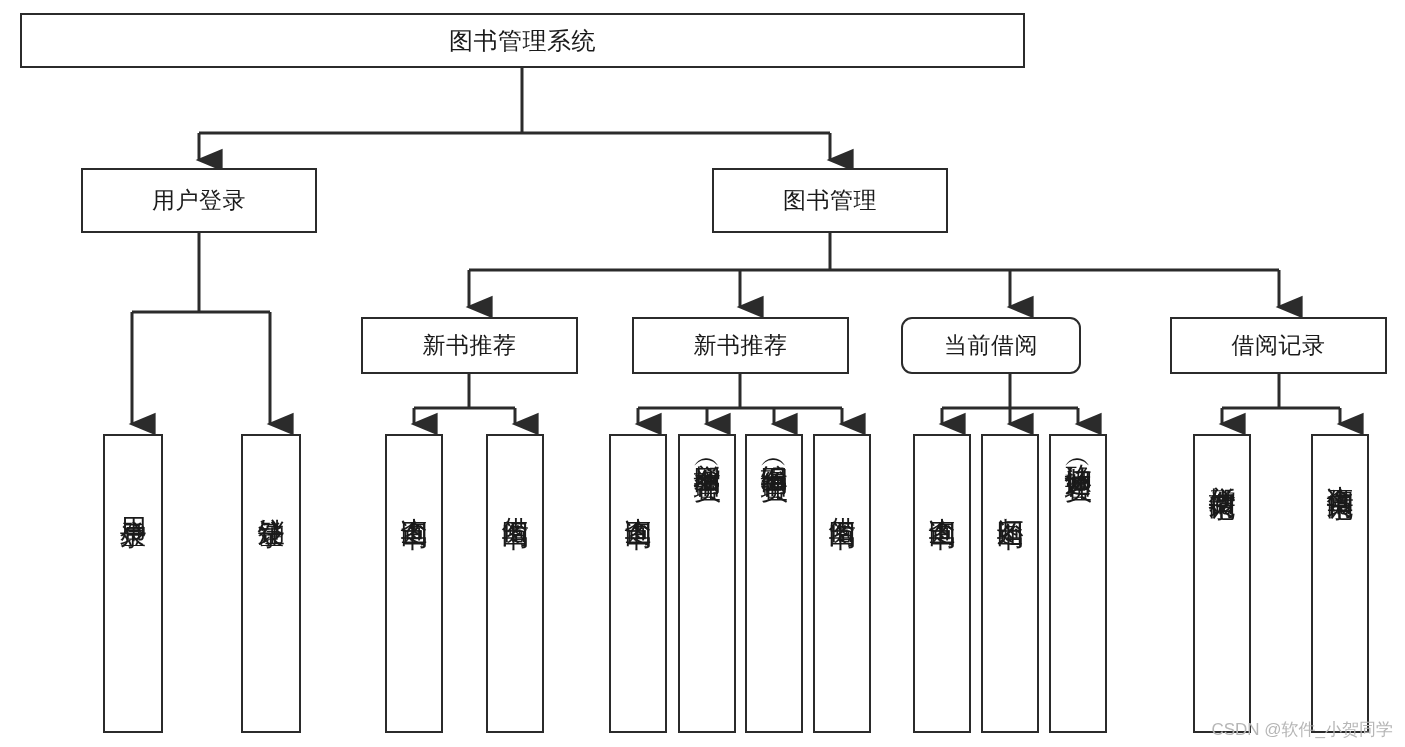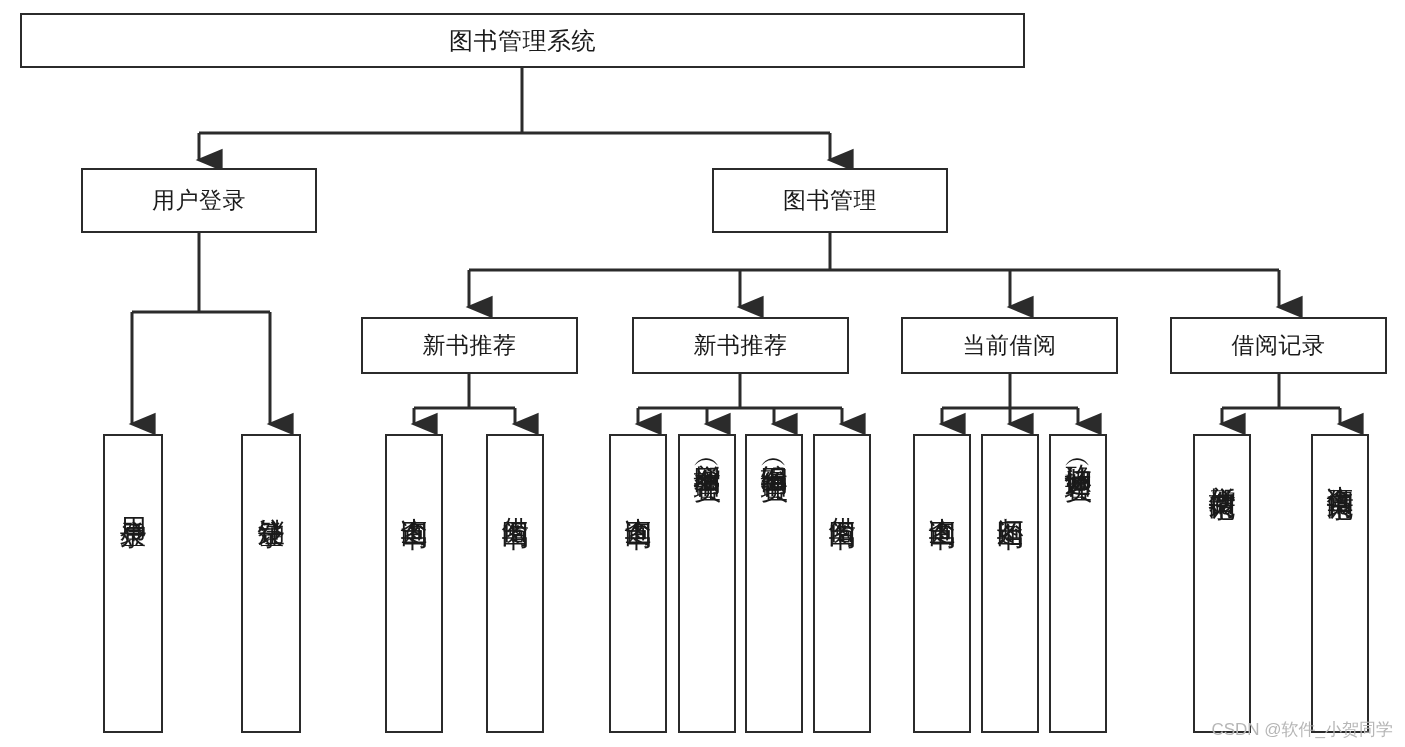--- a/index.html
+++ b/index.html
@@ -138,21 +138,21 @@
   <div class="node h" style="left:361px; top:317px; width:217px; height:57px;">
     <span class="lbl">新书推荐</span>
   </div>
 
   <div class="node h" style="left:712px; top:168px; width:236px; height:65px;">
     <span class="lbl">图书管理</span>
   </div>
   <div class="node h" style="left:632px; top:317px; width:217px; height:57px;">
     <span class="lbl">新书推荐</span>
   </div>
-  <div class="node h" style="left:901px; top:317px; width:217px; height:57px;">
+  <div class="node h" style="left:901px; top:317px; width:180px; height:57px;border-radius:11px;">
     <span class="lbl">当前借阅</span>
   </div>
   <div class="node h" style="left:1170px; top:317px; width:217px; height:57px;">
     <span class="lbl">借阅记录</span>
   </div>
 
   <div class="node v" style="left:103px; top:434px; width:60px; height:299px; padding-top:60px;">
     <span class="lbl">用户登录</span>
   </div>
   <div class="node v" style="left:241px; top:434px; width:60px; height:299px; padding-top:60px;">

